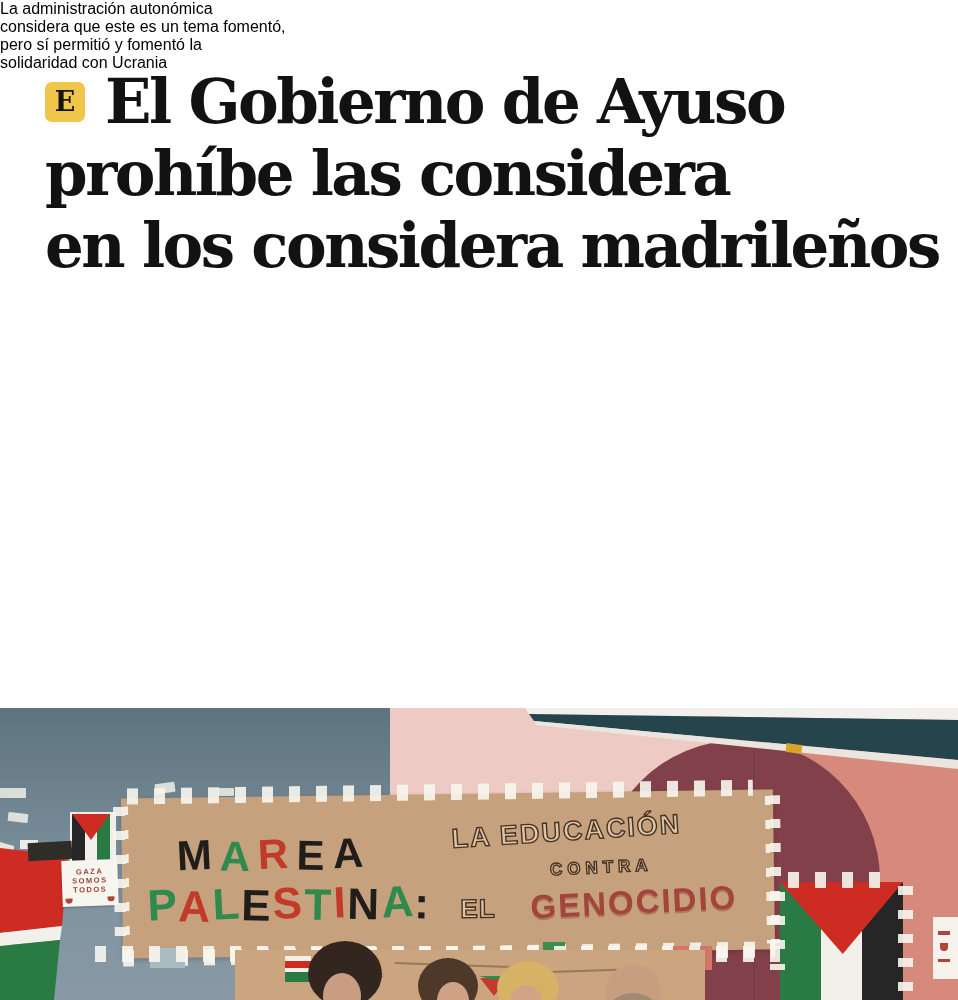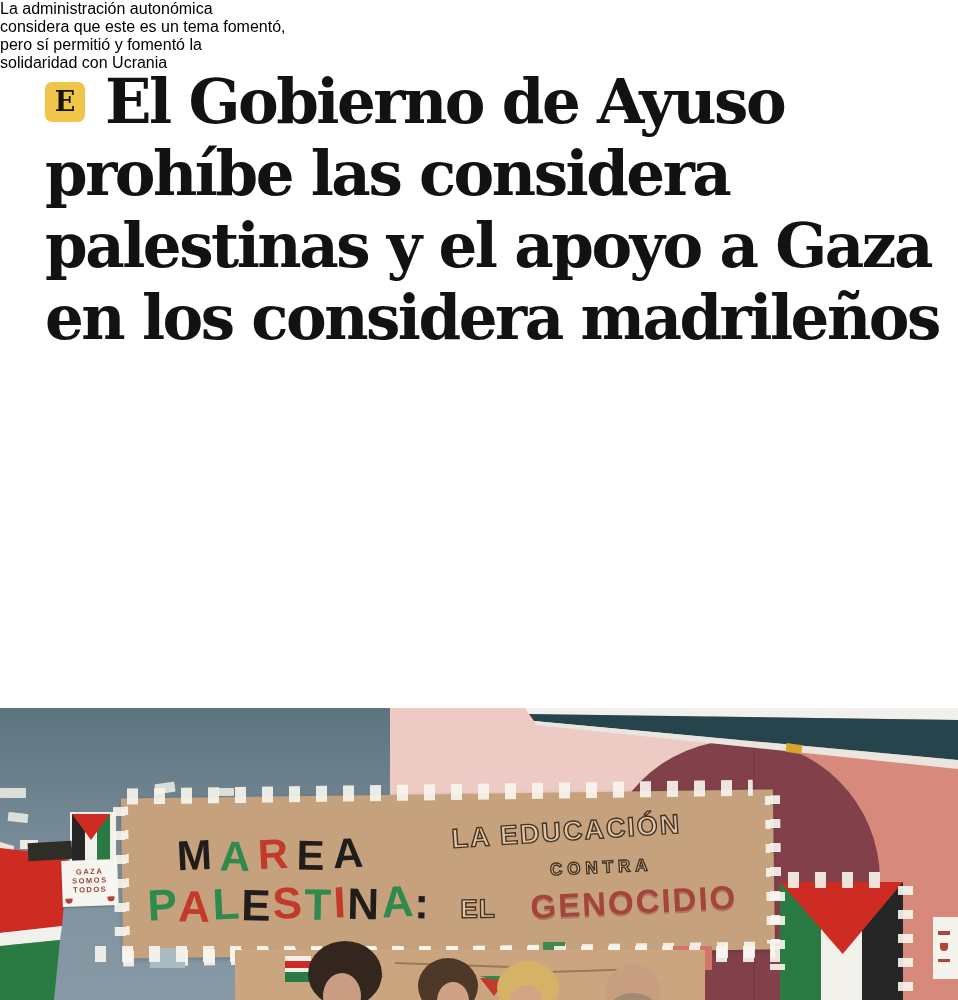--- a/index.html
+++ b/index.html
@@ -104,23 +104,20 @@
 
   <h1 class="headline">
     <div class="hl-line">
       <span class="badge">E</span>
       <span>El Gobierno de Ayuso</span>
     </div>
     <div class="hl-line">
       <span>prohíbe las considera</span>
     </div>
     <div class="hl-line">
-      <span>palestinas y el apoyo a Gaza</span>
-    </div>
-    <div class="hl-line">
       <span>en los considera madrileños</span>
     </div>
   </h1>
 
   <p class="subhead">
     </p>
     <div>La administración autonómica</div>
     <div>considera que este es un tema fomentó,</div>
     <div>pero sí permitió y fomentó la</div>
     <div>solidaridad con Ucrania</div>

